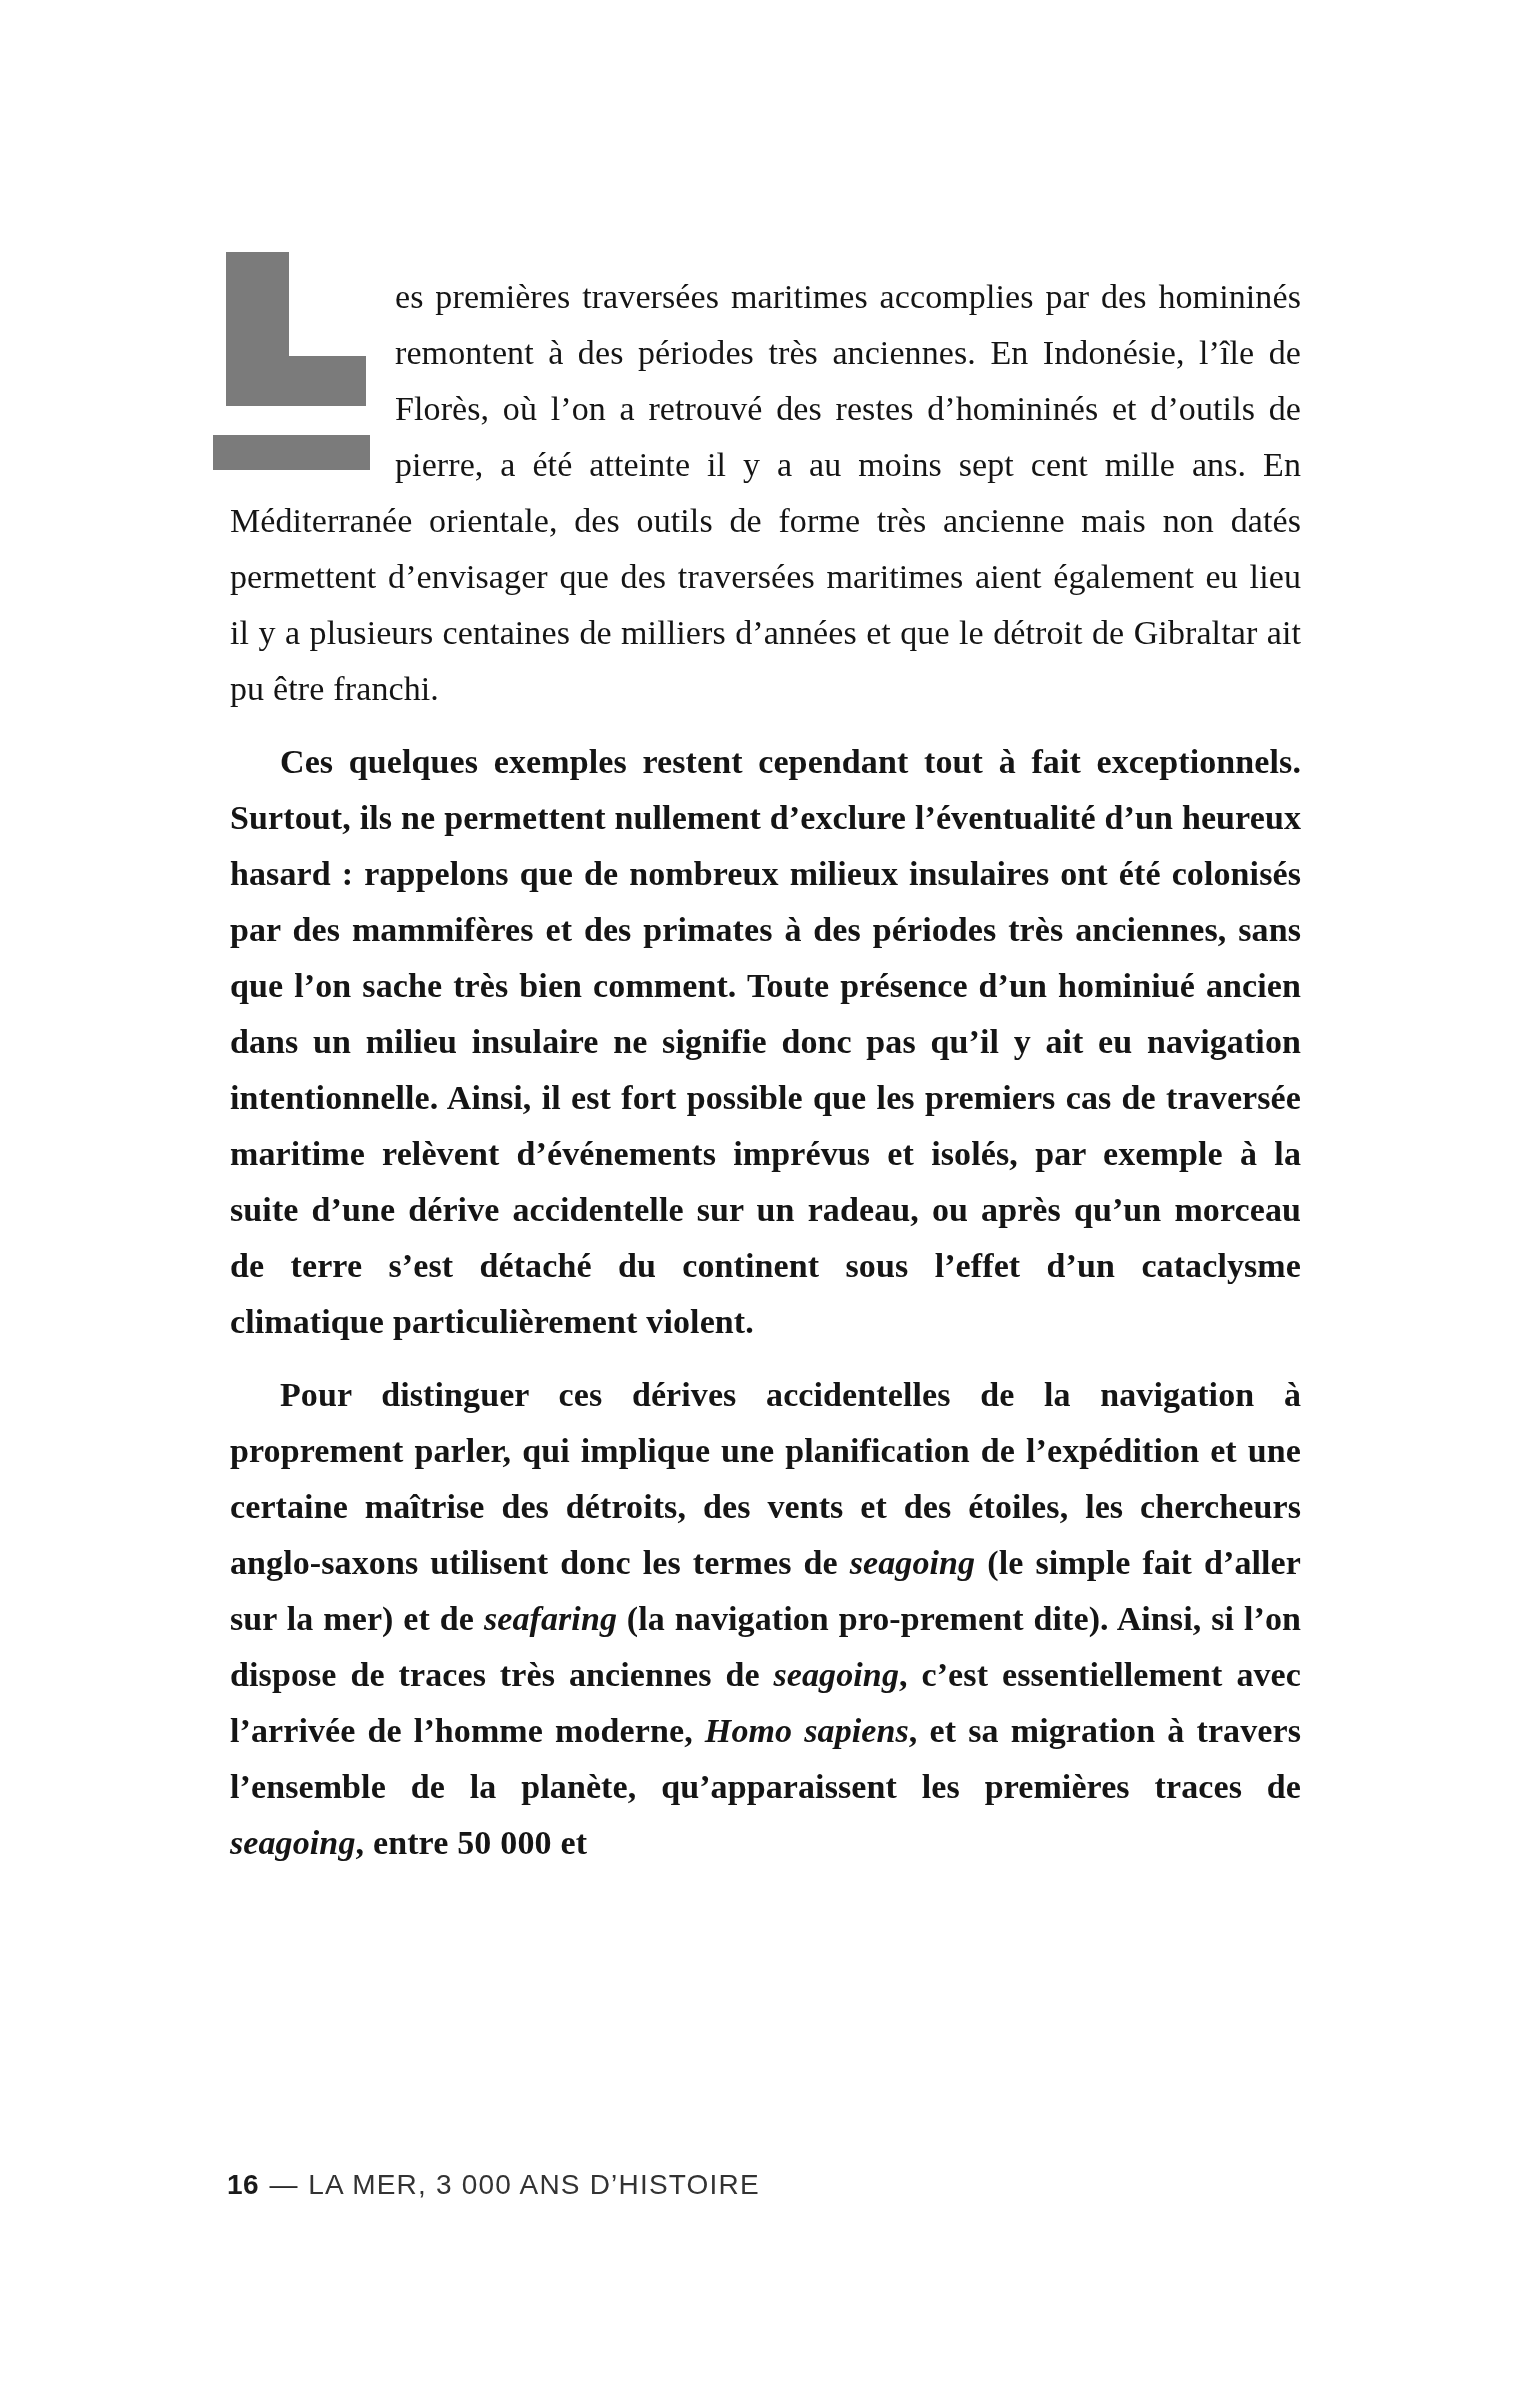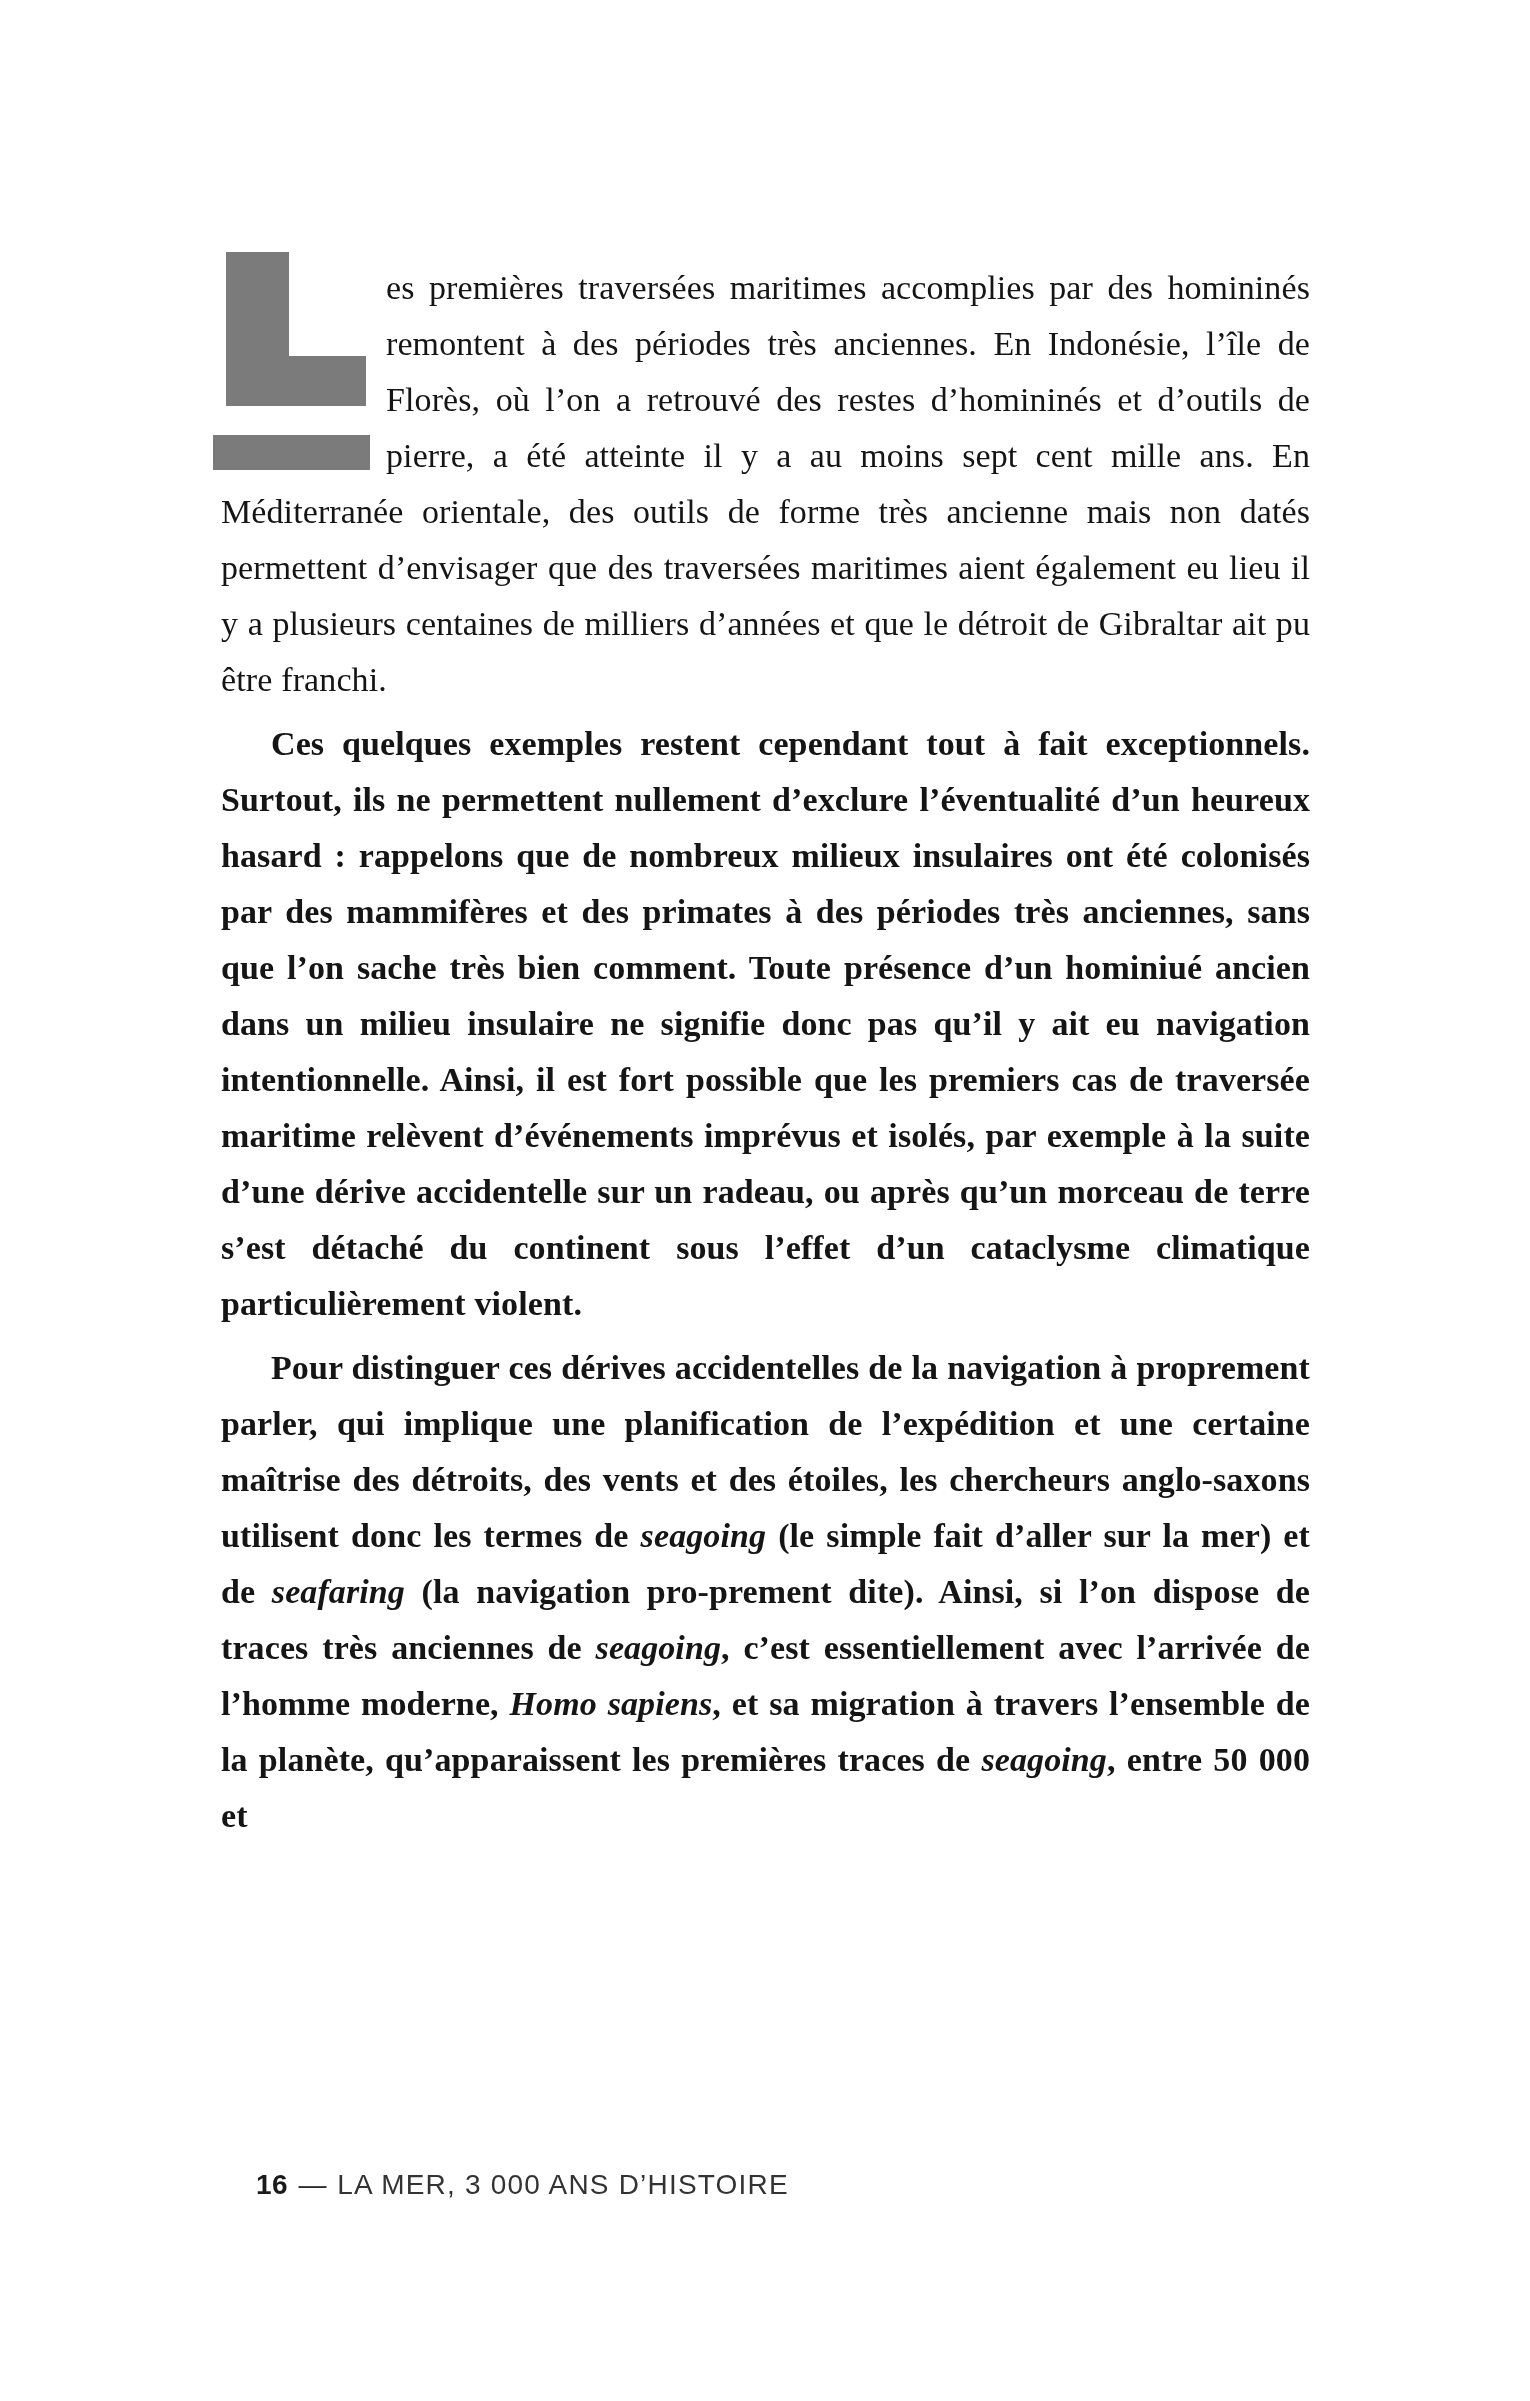--- a/index.html
+++ b/index.html
@@ -61,21 +61,21 @@
     position: absolute;
     left: 0px;
     top: 183px;
     width: 157px;
     height: 35px;
     background: #7b7b7b;
   }
 
   
   p.body {
-    margin: 8px;
+    margin: 17px;
     font-size: 34px;
     line-height: 56px;
     text-align: justify;
     text-justify: inter-word;
     hyphens: manual;
     letter-spacing: 0.1px;
     word-spacing: 0.3px;
   }
   p.body.first {
     
@@ -121,21 +121,20 @@
     letter-spacing: 1.1px;
     color: #2b2b2b;
     white-space: nowrap;
     display: flex;
     align-items: baseline;
   }
   .footer .folio {
     font-weight: bold;
     letter-spacing: 0.4px;
     color: #1a1a1a;
-    margin-left: 29px;
   }
   .footer .dash {
     margin: 0 10.6px 0 10.6px;
     color: #2b2b2b;
     letter-spacing: 0;
   }
   .footer .running-title {
     font-weight: 300;
     color: #333333;
     letter-spacing: 1.2px;

